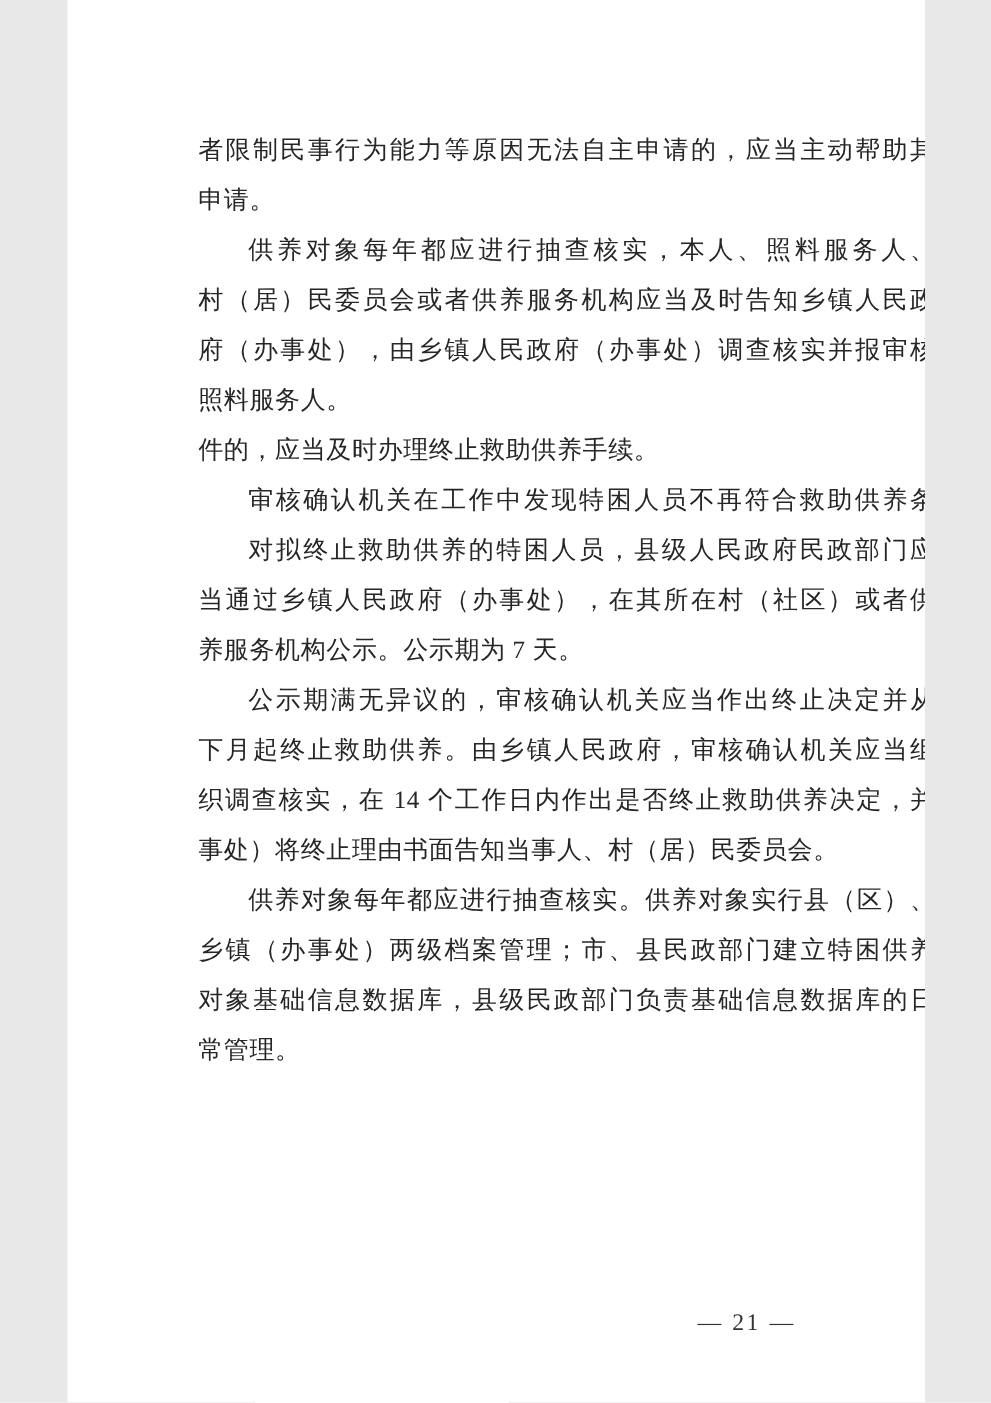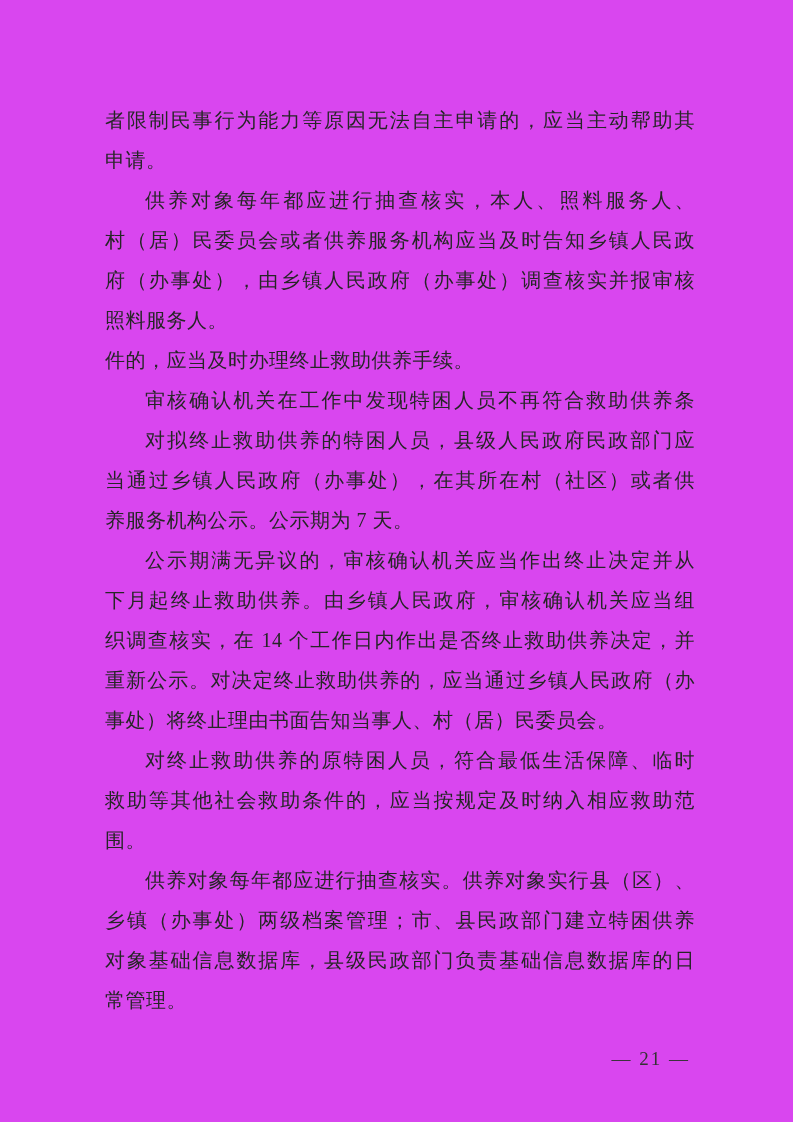--- a/index.html
+++ b/index.html
@@ -1,21 +1,21 @@
 <!DOCTYPE html>
 <html><head>
 <meta charset="utf-8">
 <style>
   html, body { margin: 0; padding: 0; background: #e8e8e8; }
   .page {
     position: relative;
-    width: 793px;
+    width: 686px;
     height: 1122px;
     margin: 0 auto;
-    background: #d946ef;
+    background: #ffffff;
     overflow: hidden;
     font-family: "Liberation Serif", "DejaVu Serif", serif;
     color: #262626;
   }
   .content {
     position: absolute;
     top: 100px;
     left: 105px;
     width: 590px;
   }
@@ -67,29 +67,23 @@
     <div class="paragraph">
       <div class="line jl ind">对拟终止救助供养的特困人员，县级人民政府民政部门应</div>
       <div class="line jl">当通过乡镇人民政府（办事处），在其所在村（社区）或者供</div>
       <div class="line">养服务机构公示。公示期为 7 天。</div>
     </div>
 
     <div class="paragraph">
       <div class="line jl ind">公示期满无异议的，审核确认机关应当作出终止决定并从</div>
       <div class="line jl">下月起终止救助供养。由乡镇人民政府，审核确认机关应当组</div>
       <div class="line jl">织调查核实，在 14 个工作日内作出是否终止救助供养决定，并</div>
-      <div class="line jl">重新公示。对决定终止救助供养的，应当通过乡镇人民政府（办</div>
       <div class="line">事处）将终止理由书面告知当事人、村（居）民委员会。</div>
     </div>
 
-    <div class="paragraph">
-      <div class="line jl ind">对终止救助供养的原特困人员，符合最低生活保障、临时</div>
-      <div class="line jl">救助等其他社会救助条件的，应当按规定及时纳入相应救助范</div>
-      <div class="line">围。</div>
-    </div>
 
     <div class="paragraph">
       <div class="line jl ind">供养对象每年都应进行抽查核实。供养对象实行县（区）、</div>
       <div class="line jl">乡镇（办事处）两级档案管理；市、县民政部门建立特困供养</div>
       <div class="line jl">对象基础信息数据库，县级民政部门负责基础信息数据库的日</div>
       <div class="line">常管理。</div>
     </div>
 
   </div>
 

